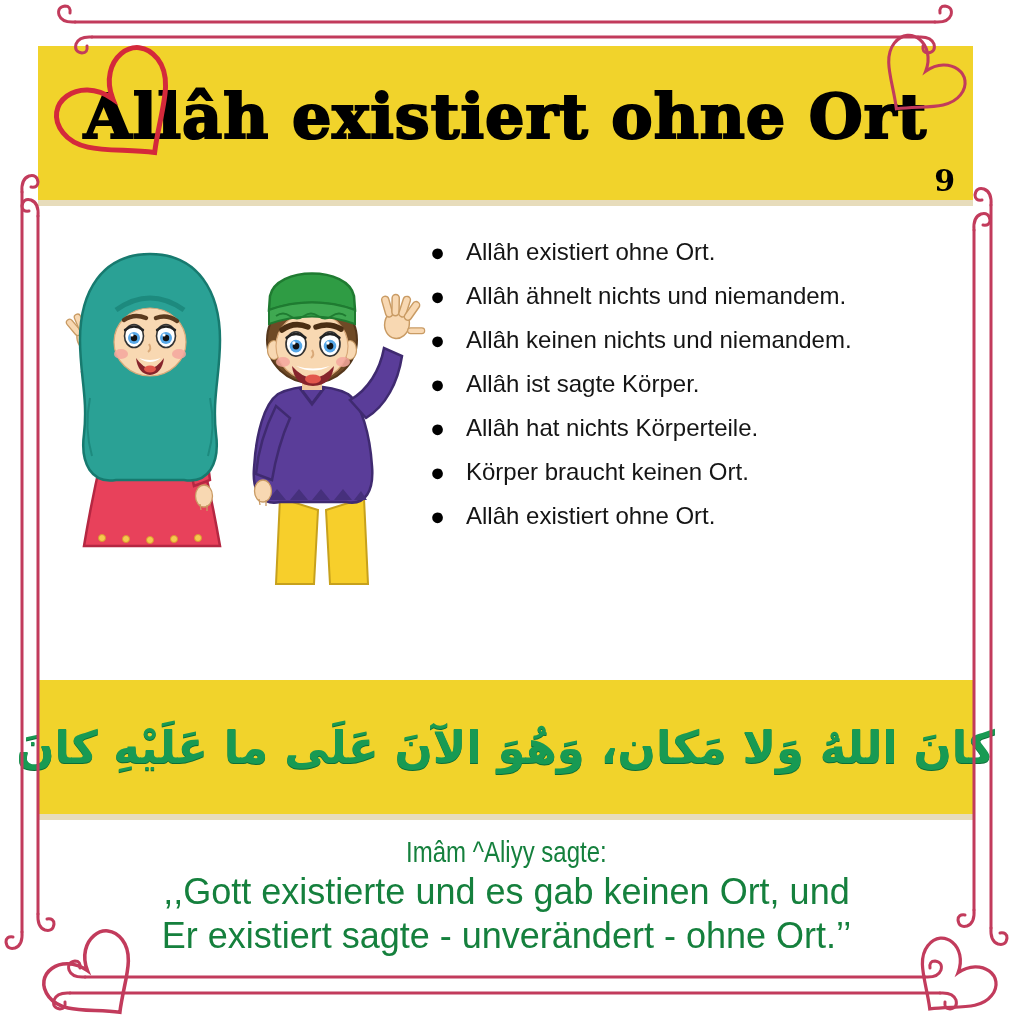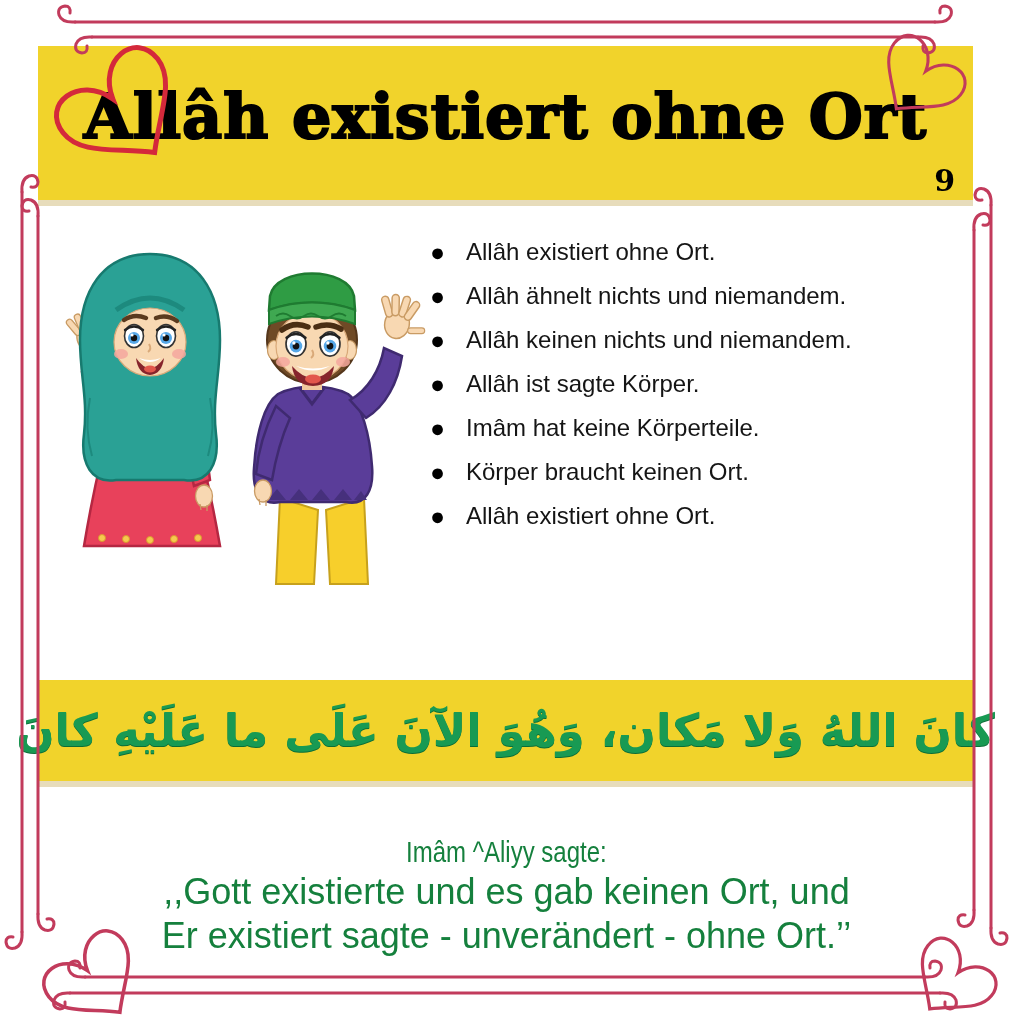--- a/index.html
+++ b/index.html
@@ -17,21 +17,21 @@
   #title-banner{top:46px;height:160px;display:flex;align-items:center;justify-content:center;}
   #title-banner .title{
     font-family:"DejaVu Serif","Liberation Serif",serif;
     font-weight:bold;font-size:62px;letter-spacing:1px;color:#000;
     -webkit-text-stroke:2.2px #000;margin-top:-14px;white-space:nowrap;
   }
   #page-number{
     position:absolute;right:18px;bottom:2px;font-family:"DejaVu Serif",serif;
     font-weight:bold;font-size:30px;color:#000;
   }
-  #arabic-banner{top:680px;height:107px;display:flex;align-items:center;justify-content:center;}
+  #arabic-banner{top:680px;height:140px;display:flex;align-items:center;justify-content:center;}
   #arabic-banner .arabic{
     font-family:"DejaVu Sans",sans-serif;font-weight:bold;font-size:45px;
     color:#189A53;text-shadow:0 1px 0 #0C6D37;direction:rtl;white-space:nowrap;
   }
 
   
   #bullet-list{
     position:absolute;left:428px;top:230px;width:555px;z-index:1;
     list-style:none;margin:0;padding:0;
     font-size:24px;line-height:44px;color:#151515;
@@ -167,21 +167,21 @@
         <path d="M226 68 q7 -5 14 0 q7 5 14 0 q7 -5 14 0 q7 5 14 0 q7 -5 14 0" stroke="#1F7B31" stroke-width="1.8" fill="none"></path>
       </g>
     </g>
   </svg>
 
   <ul id="bullet-list">
     <li>Allâh existiert ohne Ort.</li>
     <li>Allâh ähnelt nichts und niemandem.</li>
     <li>Allâh keinen nichts und niemandem.</li>
     <li>Allâh ist sagte Körper.</li>
-    <li>Imâm hat keine Körperteile.</li>
+    <li>Allâh hat nichts Körperteile.</li>
     <li>Körper braucht keinen Ort.</li>
     <li>Allâh existiert ohne Ort.</li>
   </ul>
 
   <div class="banner" id="arabic-banner">
     <div class="arabic" dir="rtl">كانَ اللهُ وَلا مَكان، وَهُوَ الآنَ عَلَى ما عَلَيْهِ كانَ</div>
   </div>
 
   <div id="quote">
     <div class="intro">Imâm ^Aliyy sagte:</div>

